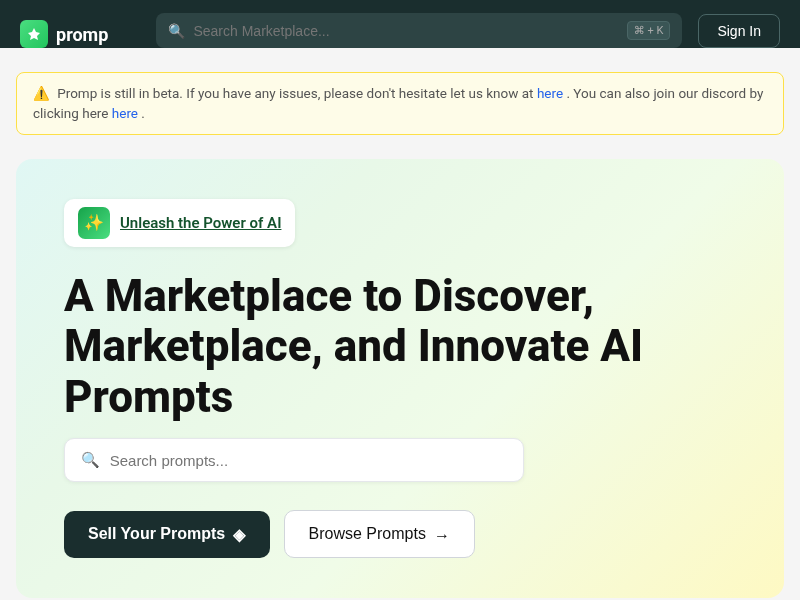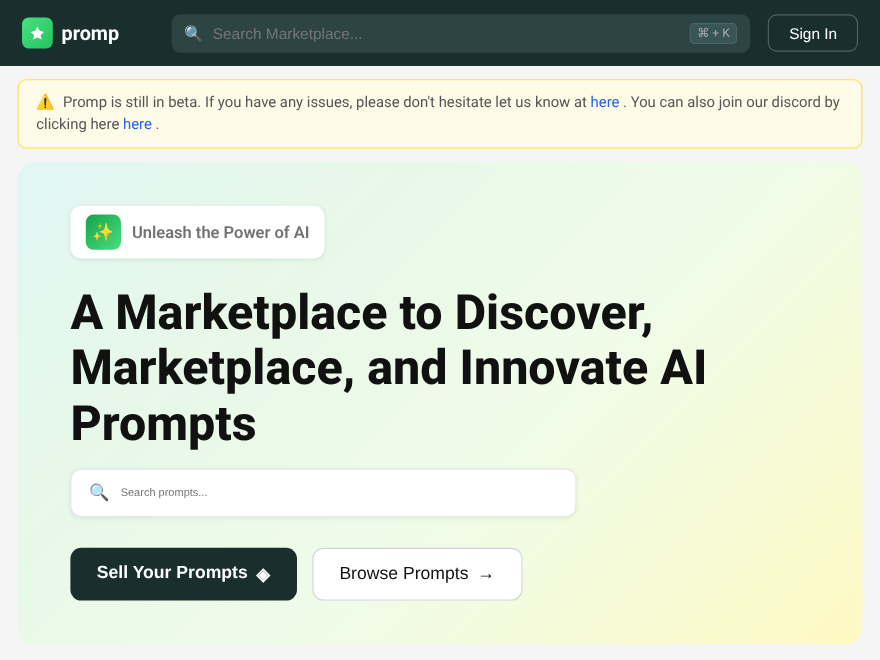--- a/index.html
+++ b/index.html
@@ -13,23 +13,23 @@
       height: 600px;
       font-family: -apple-system, BlinkMacSystemFont, 'Segoe UI', Roboto, sans-serif;
       overflow: hidden;
       background: #f5f5f5;
     }
 
     
     .navbar {
       background-color: #1a2e2e;
       display: flex;
-      align-items: center;
+      align-items: flex-end;
       padding: 0 20px;
-      height: 60px;
+      height: 48px;
       gap: 16px;
     }
 
     .logo-area {
       display: flex;
       align-items: center;
       gap: 8px;
       color: white;
       font-weight: 700;
       font-size: 18px;
@@ -91,21 +91,21 @@
       cursor: pointer;
       font-size: 14px;
       font-weight: 500;
     }
 
     
     .beta-banner {
       background: #fefce8;
       border: 1px solid #fde047;
       border-radius: 8px;
-      margin: 12px 16px;
+      margin: 24px 16px;
       padding: 10px 16px;
       font-size: 13.5px;
       color: #555;
       line-height: 1.5;
     }
 
     .beta-banner a {
       color: #2563eb;
       text-decoration: none;
     }
@@ -141,21 +141,22 @@
       border-radius: 7px;
       display: flex;
       align-items: center;
       justify-content: center;
       font-size: 16px;
     }
 
     .badge-text {
       font-size: 15px;
       font-weight: 600;
-      color: #737373;
+      color: #14532d;
+      text-decoration: underline;
     }
 
     .hero-title {
       font-size: 44px;
       font-weight: 800;
       color: #111;
       line-height: 1.15;
       margin-bottom: 16px;
       max-width: 640px;
     }
@@ -169,21 +170,21 @@
       gap: 10px;
       max-width: 460px;
       margin-bottom: 28px;
       box-shadow: 0 1px 4px rgba(0,0,0,0.06);
       border: 1px solid #e5e7eb;
     }
 
     .hero-search input {
       border: none;
       outline: none;
-      font-size: 10px;
+      font-size: 15px;
       color: #888;
       width: 100%;
       background: transparent;
     }
 
     .search-icon-hero {
       color: #aaa;
       font-size: 15px;
     }
 

